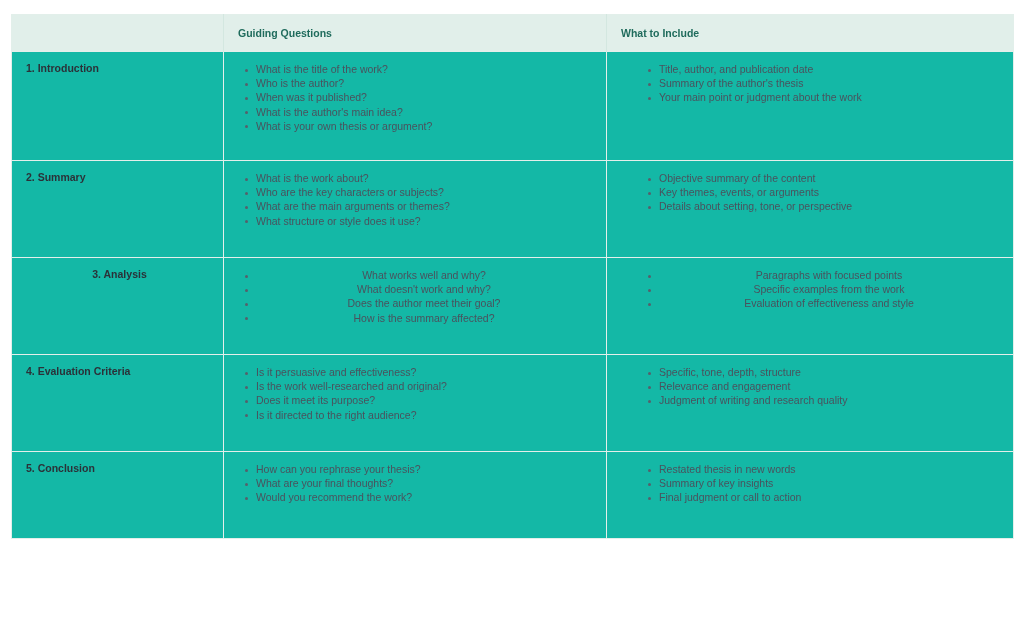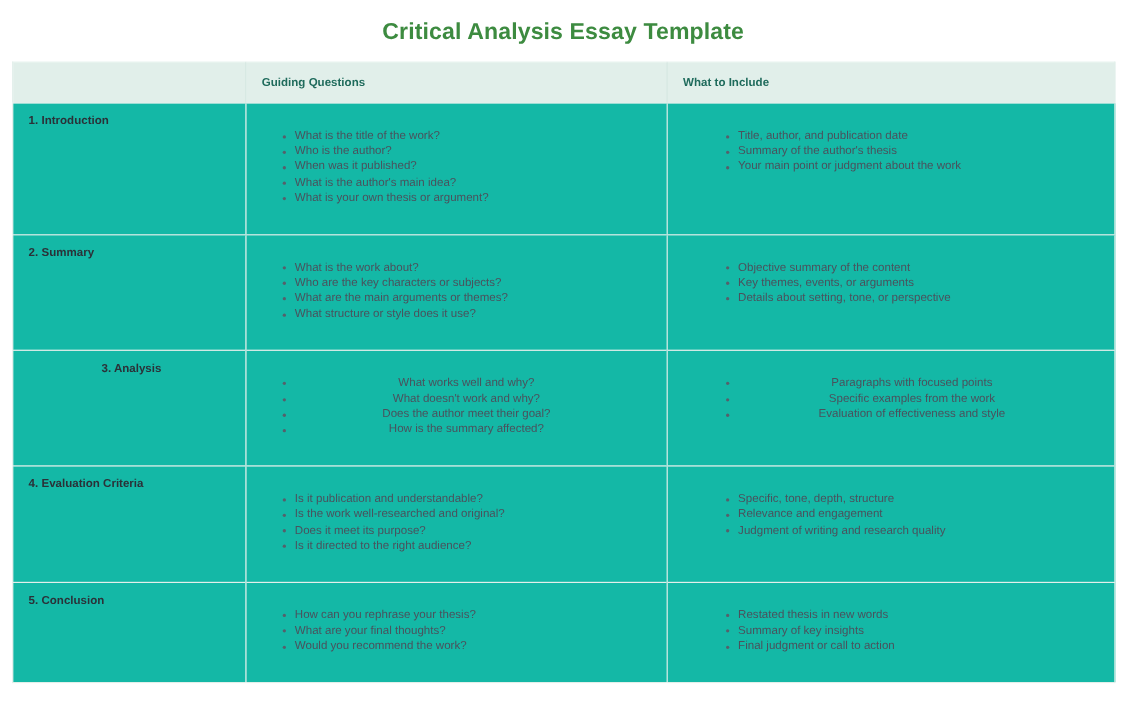--- a/index.html
+++ b/index.html
@@ -73,21 +73,21 @@
     padding: 9px 10px 12px 14px;
     font-size: 10.5px;
     font-weight: bold;
     color: #2b3138;
     line-height: 14px;
   }
   td.list-cell {
     padding: 12px 14px 14px 14px;
   }
   ul.bullets {
-    margin: 12px;
+    margin: 0;
     padding: 0 0 0 18px;
     list-style: none;
   }
   ul.bullets li {
     position: relative;
     font-size: 10.5px;
     line-height: 11.8px;
     color: #4a525d;
     margin-bottom: 2.4px;
     padding-left: 0;
@@ -109,21 +109,20 @@
   tr.r2 td { height: 70px; }
   tr.r3 td { height: 70px; text-align: center; }
   tr.r4 td { height: 70px; }
   tr.r5 td { height: 60px; }
 </style>
 </head>
 <body>
 
 <div class="page">
 
-  <h1 class="title">Critical Analysis Essay Template</h1>
 
   <div class="table-wrap">
     <table class="tpl">
       <colgroup>
         <col class="c1">
           <col class="c2">
           <col class="c3">
       </colgroup>
       <thead>
         <tr>
@@ -188,21 +187,21 @@
               <li>Specific examples from the work</li>
               <li>Evaluation of effectiveness and style</li>
             </ul>
           </td>
         </tr>
 
         <tr class="r4">
           <td class="section-cell">4. Evaluation Criteria</td>
           <td class="list-cell">
             <ul class="bullets">
-              <li>Is it publication and understandable?</li>
+              <li>Is it persuasive and effectiveness?</li>
               <li>Is the work well-researched and original?</li>
               <li>Does it meet its purpose?</li>
               <li>Is it directed to the right audience?</li>
             </ul>
           </td>
           <td class="list-cell">
             <ul class="bullets">
               <li>Specific, tone, depth, structure</li>
               <li>Relevance and engagement</li>
               <li>Judgment of writing and research quality</li>

